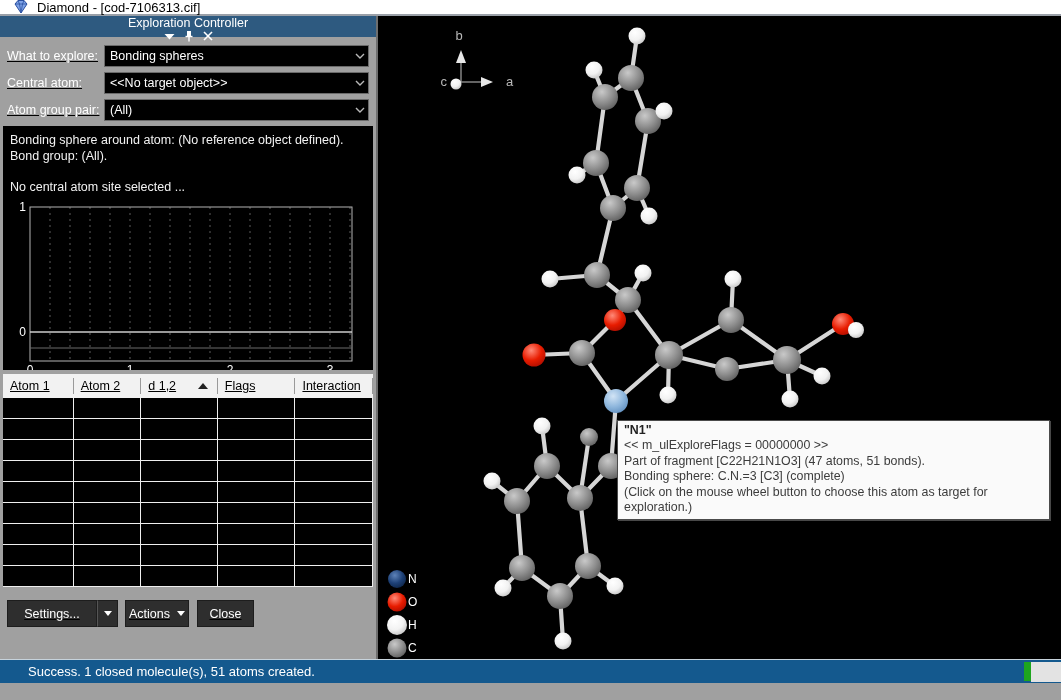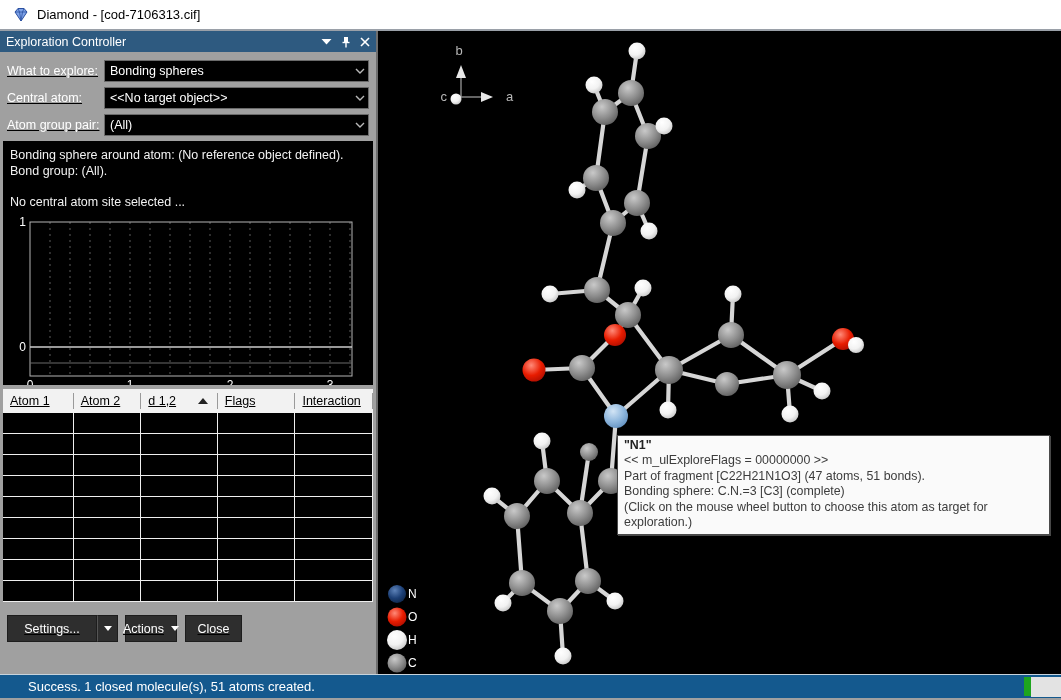--- a/index.html
+++ b/index.html
@@ -1,31 +1,31 @@
 <!DOCTYPE html>
 <html><head>
 <meta charset="utf-8">
 <style>
   * { margin:0; padding:0; box-sizing:border-box; }
   html,body { width:1061px; height:700px; overflow:hidden; }
   body { font-family:"Liberation Sans","DejaVu Sans",sans-serif; background:#a0a0a0; position:relative; }
 
   
-  .titlebar { height:31px; background:#ffffff; display:flex; align-items:center; padding-left:12px;
+  .titlebar { height:16px; background:#ffffff; display:flex; align-items:center; padding-left:12px;
               border-bottom:2px solid #9aa0a8; }
   .titlebar .app-icon { width:18px; height:16px; margin-right:7px; display:inline-flex; }
   .titlebar .title-text { font-size:13px; color:#000; }
 
   
   .main { display:flex; height:643px; }
 
   
   .panel { width:378px; background:#a0a0a0; border-right:2px solid #6e6e6e; position:relative; }
   .panel-header { height:21px; background:#2e5a80; color:#fff; display:flex; align-items:center;
-                  padding:0 6px; font-size:12.5px; }
+                  padding:0 6px; font-size:12.5px;flex-direction:column; }
   .panel-header .ph-title { flex:1; }
   .panel-header .ph-icons { display:flex; gap:9px; align-items:center; }
   .panel-header .ph-icons svg { display:block; cursor:pointer; }
 
   .panel-body { padding-top:8px;text-decoration:underline; }
   .field-row { display:flex; align-items:center; height:22px; margin:0 7px 5px 7px; }
   .field-row .f-label { width:97px; color:#ffffff; font-size:12.5px; }
   .f-select { flex:1; height:22px; background:#000; border:1px solid #6a6a6a; color:#fff;
               font-size:12.5px; display:flex; align-items:center; padding-left:5px; cursor:pointer; }
   .f-select .sel-text { flex:1; }
@@ -43,21 +43,21 @@
                        border-bottom:6px solid #222; display:inline-block; margin-left:22px; }
   .t-body { height:189px; background:#000; position:relative; }
   .t-row { display:flex; height:21px; border-bottom:1px solid #efefef; }
   .t-cell { border-right:1px solid #efefef; height:100%; }
 
   .btn-row { display:flex; margin:13px 0 0 7px; height:27px; }
   .btn { background:#2e2e2e; color:#fff; font-size:12.5px; display:flex; align-items:center;
          justify-content:center; border:1px solid #1d1d1d; cursor:pointer; }
   .btn-settings-main { width:90px; }
   .btn-settings-arrow { width:21px; border-left:1px solid #555; }
-  .btn-actions { width:52px; margin-left:7px; }
+  .btn-actions { width:64px; margin-left:7px; }
   .btn-close { width:57px; margin-left:8px; }
   .tri-down { width:0; height:0; border-left:4px solid transparent; border-right:4px solid transparent;
               border-top:5px solid #fff; display:inline-block; margin-left:7px; }
 
   
   .viewer { width:683px; height:643px; background:#000; position:relative; }
   #mol-svg { position:absolute; inset:0; }
 
   .atom-tooltip { position:absolute; left:239px; top:404px; width:433px; background:#fafafa;
                   border:1px solid #4a4a4a; box-shadow:1px 1px 0 rgba(120,120,120,.6);

